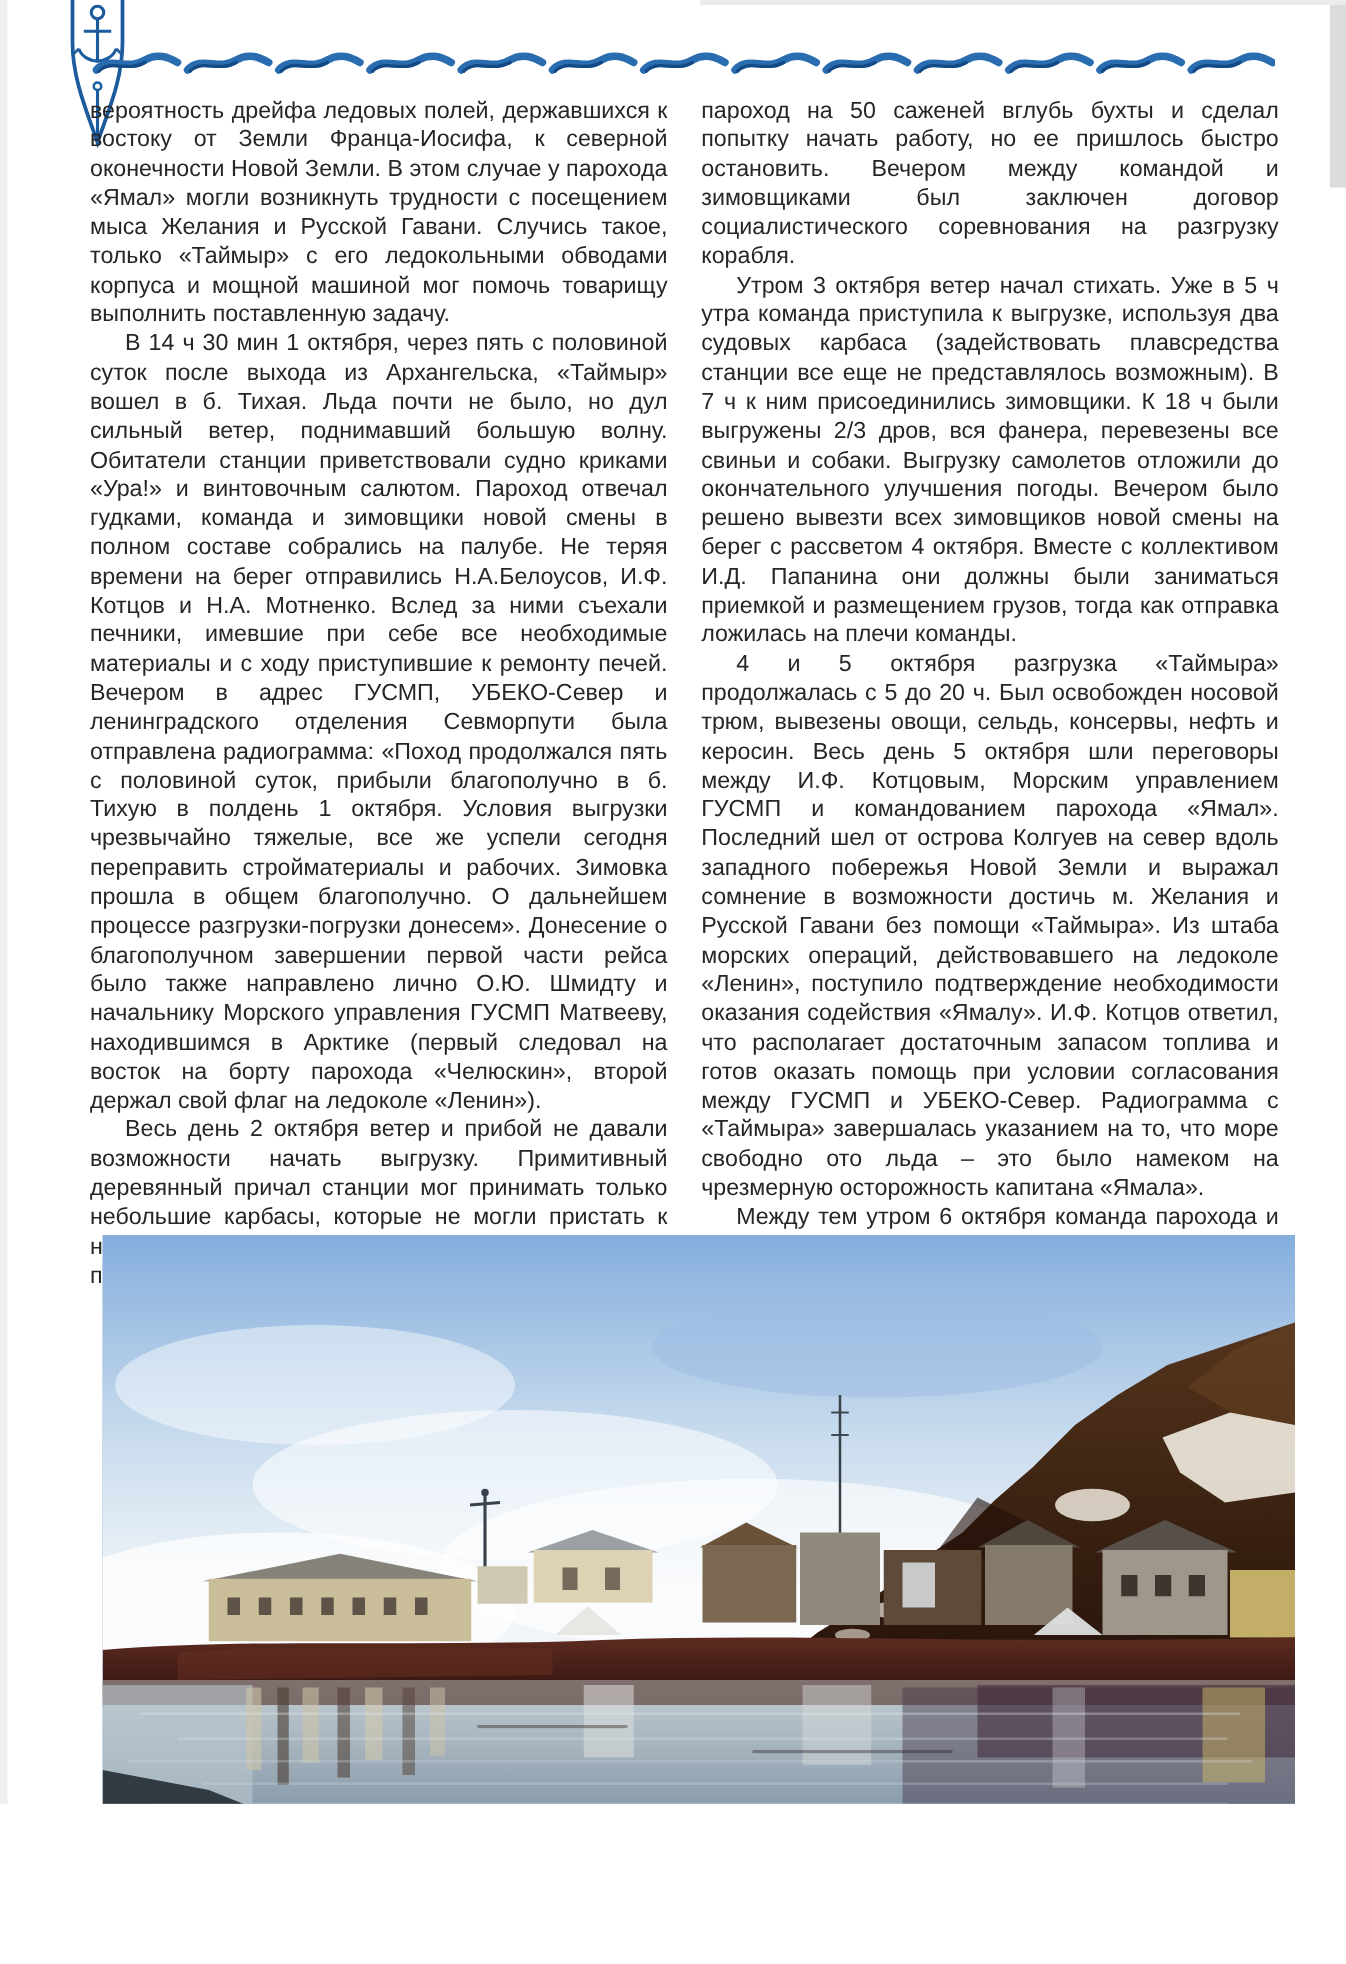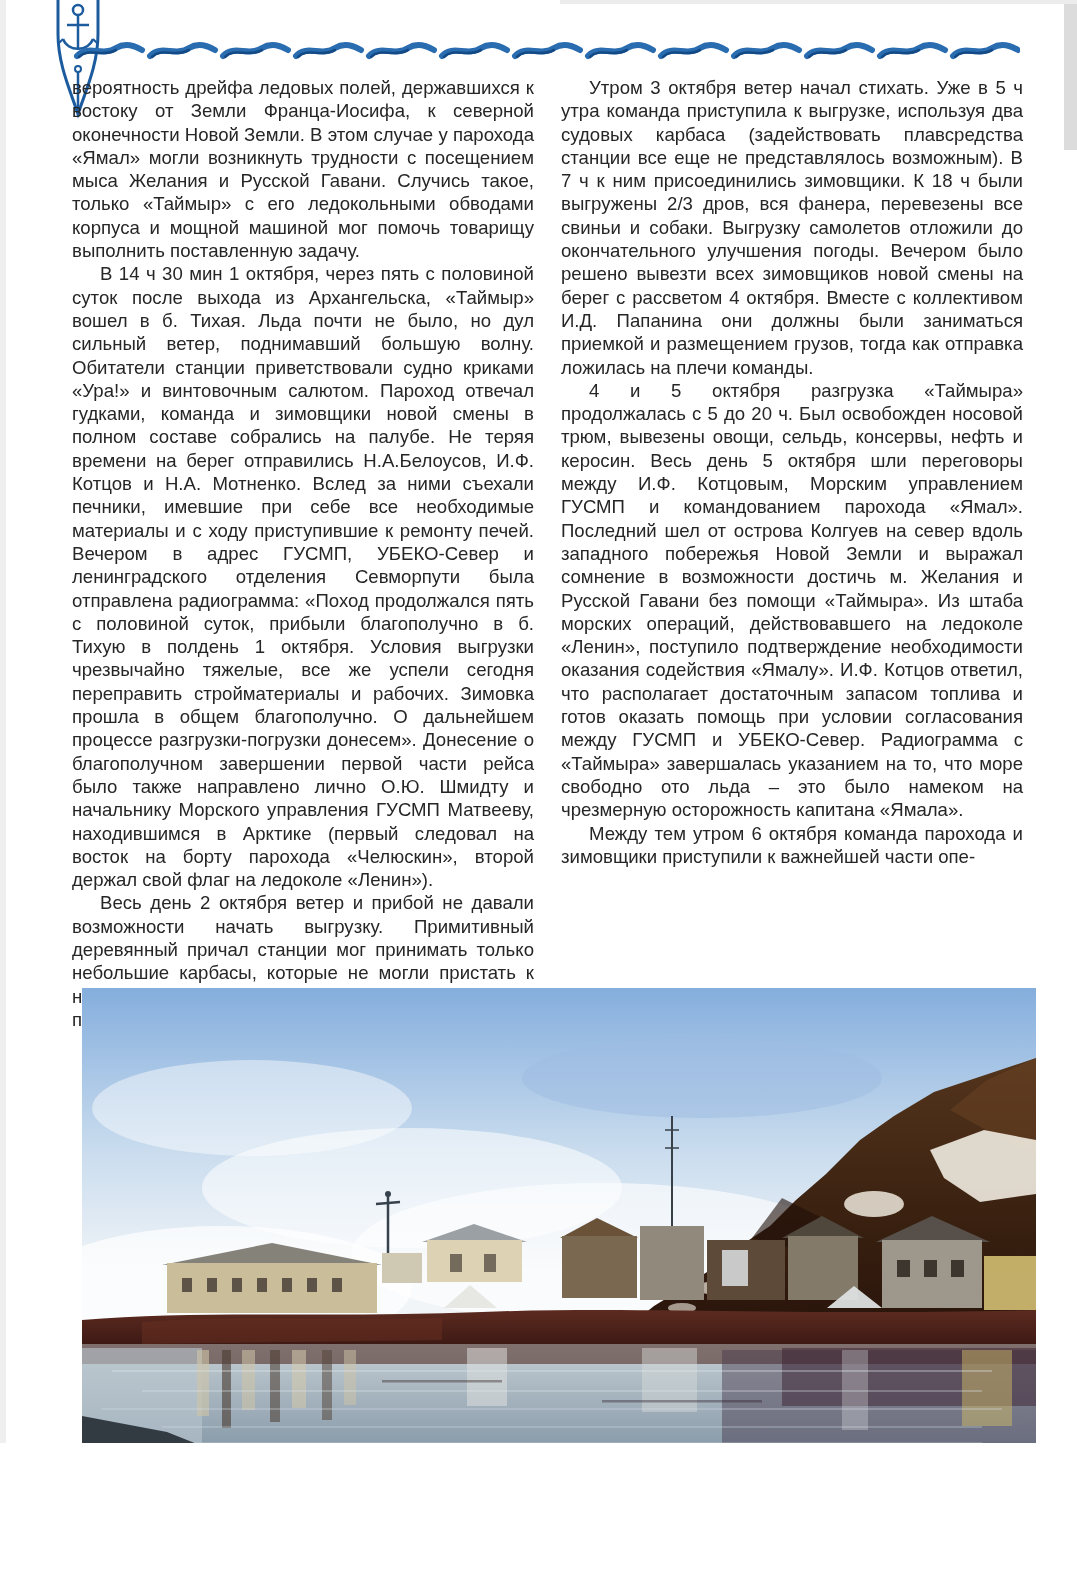--- a/index.html
+++ b/index.html
@@ -93,20 +93,21 @@
     </svg>
   </div>
 
   <main class="columns">
     <div class="col" id="col-left">
         <p class="">вероятность дрейфа ледовых полей, державшихся к востоку от Земли Франца-Иосифа, к северной оконечности Новой Земли. В этом случае у парохода «Ямал» могли возникнуть трудности с посещением мыса Желания и Русской Гавани. Случись такое, только «Таймыр» с его ледокольными обводами корпуса и мощной машиной мог помочь товарищу выполнить поставленную задачу.</p>
         <p class="indent">В 14 ч 30 мин 1 октября, через пять с половиной суток после выхода из Архангельска, «Таймыр» вошел в б. Тихая. Льда почти не было, но дул сильный ветер, поднимавший большую волну. Обитатели станции приветствовали судно криками «Ура!» и винтовочным салютом. Пароход отвечал гудками, команда и зимовщики новой смены в полном составе собрались на палубе. Не теряя времени на берег отправились Н.А.Белоусов, И.Ф. Котцов и Н.А. Мотненко. Вслед за ними съехали печники, имевшие при себе все необходимые материалы и с ходу приступившие к ремонту печей. Вечером в адрес ГУСМП, УБЕКО-Север и ленинградского отделения Севморпути была отправлена радиограмма: «Поход продолжался пять с половиной суток, прибыли благополучно в б. Тихую в полдень 1 октября. Условия выгрузки чрезвычайно тяжелые, все же успели сегодня переправить стройматериалы и рабочих. Зимовка прошла в общем благополучно. О дальнейшем процессе разгрузки-погрузки донесем». Донесение о благополучном завершении первой части рейса было также направлено лично О.Ю. Шмидту и начальнику Морского управления ГУСМП Матвееву, находившимся в Арктике (первый следовал на восток на борту парохода «Челюскин», второй держал свой флаг на ледоколе «Ленин»).</p>
         <p class="indent">Весь день 2 октября ветер и прибой не давали возможности начать выгрузку. Примитивный деревянный причал станции мог принимать только небольшие карбасы, которые не могли пристать к нему из-за сильного волнения. Днем И.Ф. Котцов перевел</p>
       </div>
     <div class="col" id="col-right">
+        <p class="">пароход на 50 саженей вглубь бухты и сделал попытку начать работу, но ее пришлось быстро остановить. Вечером между командой и зимовщиками был заключен договор социалистического соревнования на разгрузку корабля.</p>
         <p class="indent">Утром 3 октября ветер начал стихать. Уже в 5 ч утра команда приступила к выгрузке, используя два судовых карбаса (задействовать плавсредства станции все еще не представлялось возможным). В 7 ч к ним присоединились зимовщики. К 18 ч были выгружены 2/3 дров, вся фанера, перевезены все свиньи и собаки. Выгрузку самолетов отложили до окончательного улучшения погоды. Вечером было решено вывезти всех зимовщиков новой смены на берег с рассветом 4 октября. Вместе с коллективом И.Д. Папанина они должны были заниматься приемкой и размещением грузов, тогда как отправка ложилась на плечи команды.</p>
         <p class="indent">4 и 5 октября разгрузка «Таймыра» продолжалась с 5 до 20 ч. Был освобожден носовой трюм, вывезены овощи, сельдь, консервы, нефть и керосин. Весь день 5 октября шли переговоры между И.Ф. Котцовым, Морским управлением ГУСМП и командованием парохода «Ямал». Последний шел от острова Колгуев на север вдоль западного побережья Новой Земли и выражал сомнение в возможности достичь м. Желания и Русской Гавани без помощи «Таймыра». Из штаба морских операций, действовавшего на ледоколе «Ленин», поступило подтверждение необходимости оказания содействия «Ямалу». И.Ф. Котцов ответил, что располагает достаточным запасом топлива и готов оказать помощь при условии согласования между ГУСМП и УБЕКО-Север. Радиограмма с «Таймыра» завершалась указанием на то, что море свободно ото льда – это было намеком на чрезмерную осторожность капитана «Ямала».</p>
         <p class="indent">Между тем утром 6 октября команда парохода и зимовщики приступили к важнейшей части опе-</p>
       </div>
   </main>
 
   <figure>
     <div class="photo">
       <svg viewBox="0 0 954 474" preserveAspectRatio="none" xmlns="http://www.w3.org/2000/svg">
         <defs>

